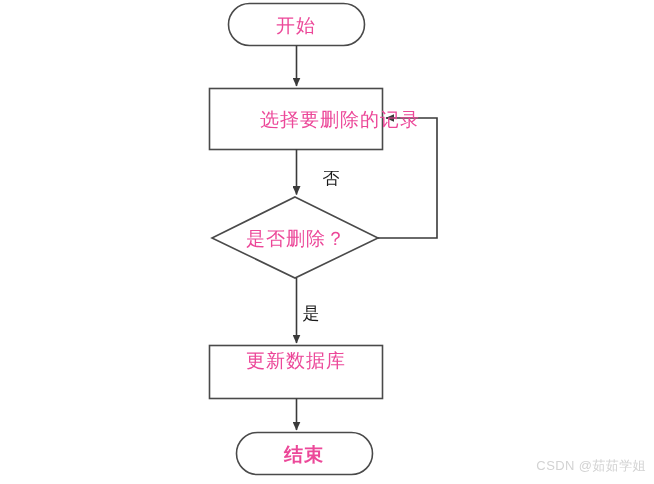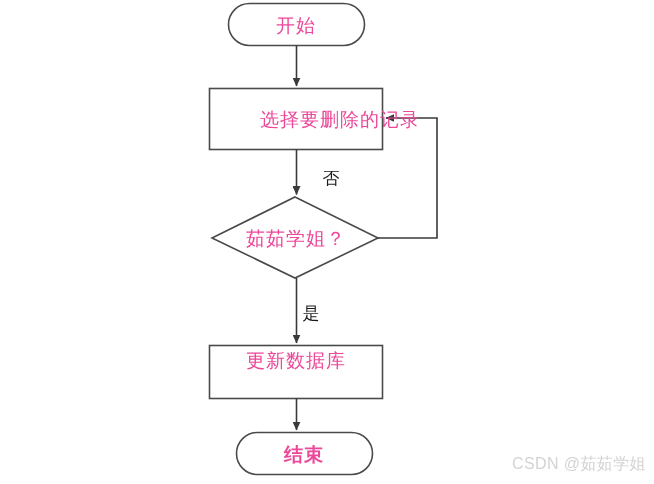--- a/index.html
+++ b/index.html
@@ -40,21 +40,21 @@
     line-height: 1;
     white-space: nowrap;
     transform: translate(-50%, -50%);
   }
   #watermark {
     position: absolute;
     right: 8px;
     bottom: 9px;
     color: #d3d3d3;
     font-family: "Liberation Sans", "DejaVu Sans", sans-serif;
-    font-size: 16px;
+    font-size: 13px;
     letter-spacing: 0.4px;
     white-space: nowrap;
     user-select: none;
   }
 </style>
 </head>
 <body>
 
 <svg id="flowchart-canvas" viewBox="0 0 654 484" xmlns="http://www.w3.org/2000/svg">
 
@@ -82,21 +82,21 @@
 
   <line x1="296.5" y1="278" x2="296.5" y2="343" stroke="#3a3a3a" stroke-width="1.6" marker-end="url(#arrowhead)"></line>
 
   <line x1="296.5" y1="398.5" x2="296.5" y2="430" stroke="#3a3a3a" stroke-width="1.6" marker-end="url(#arrowhead)"></line>
 </svg>
 
 <div class="node-label" style="left:296px; top:25px;">开始</div>
 
 <div class="node-label" style="left:296px; top:119px;margin-left:44px;">选择要删除的记录</div>
 
-<div class="node-label" style="left:296px; top:238px;">茹茹学姐？</div>
+<div class="node-label" style="left:296px; top:238px;">是否删除？</div>
 
 <div class="node-label" style="left:296px; top:360px;">更新数据库</div>
 
 <div class="node-label" style="left:304px; top:454px;font-weight:bold;">结束</div>
 
 <div class="edge-label" style="left:331px; top:178px;">否</div>
 
 <div class="edge-label" style="left:311px; top:313px;">是</div>
 
 <div id="watermark">CSDN @茹茹学姐</div>

